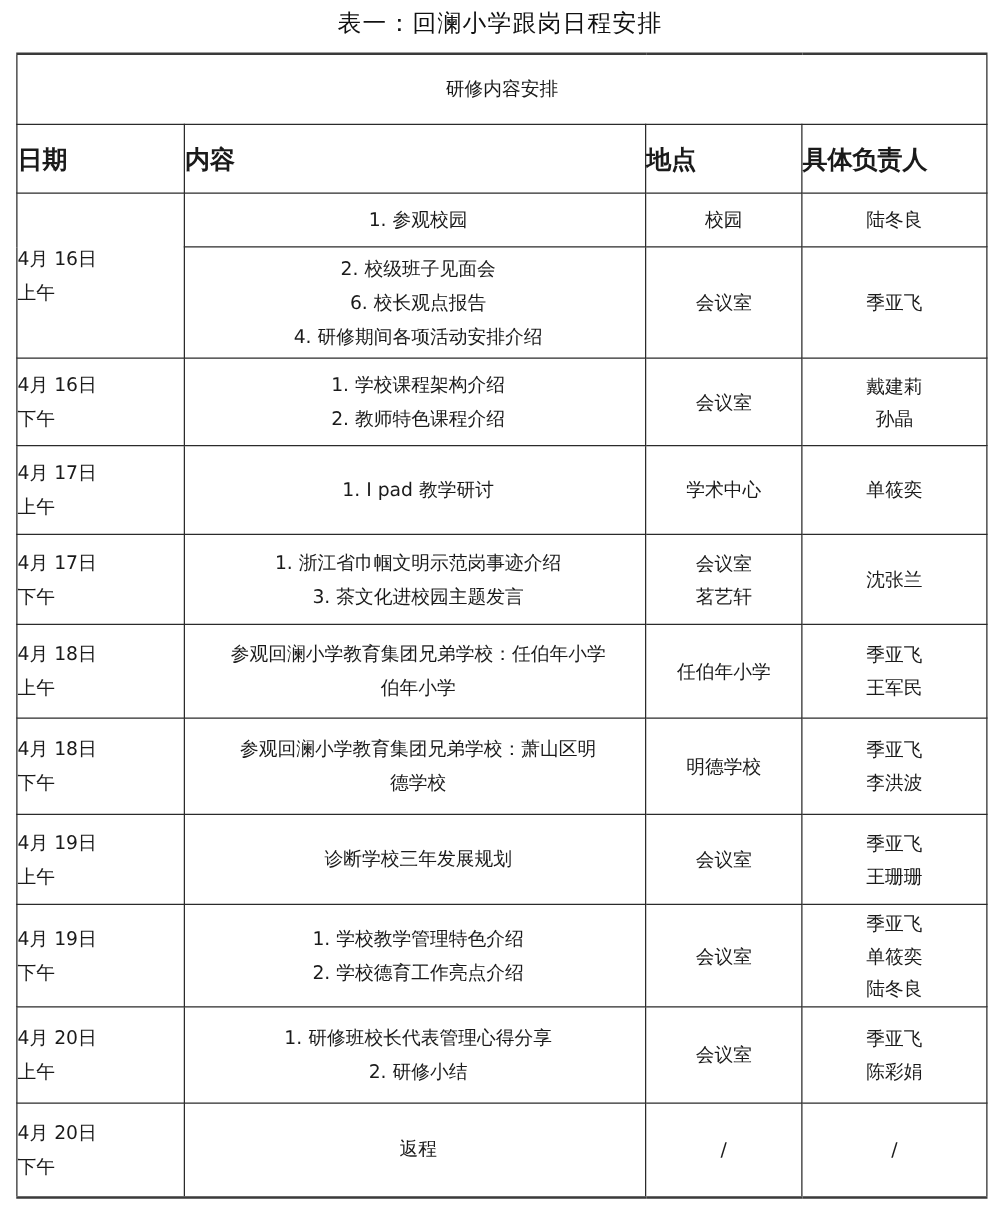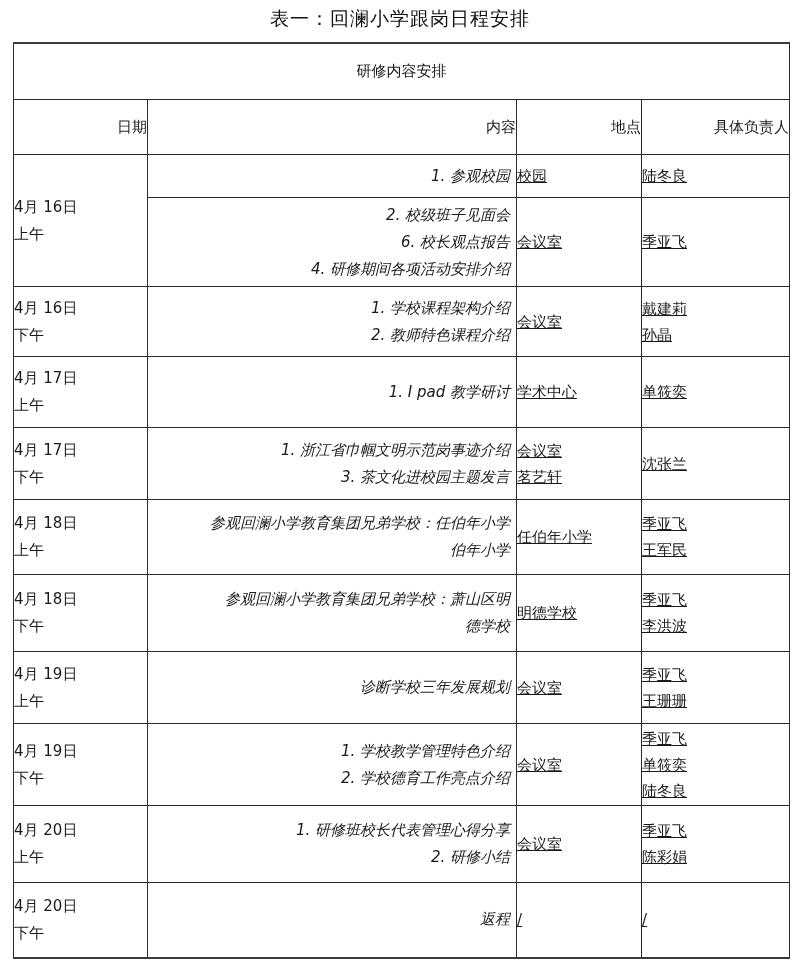--- a/index.html
+++ b/index.html
@@ -42,42 +42,41 @@
       vertical-align: middle;
     }
     table.schedule tr.section-row td {
       border-top: 2.5px solid #3a3a3a;
       height: 55px;
       text-align: center;
       font-size: 15px;
     }
     table.schedule tr.header-row th {
       height: 54px;
-      text-align: right;
-      font-size: 15px;
+      text-align: left;
+      font-size: 20px;
+      font-weight: bold;
     }
     .col-date { width: 134px; }
     .col-content { width: 369px; }
     .col-place { width: 125px; }
     .col-owner { width: 148px; }
     td.date-cell {
       text-align: left;
       line-height: 27px;
     }
     td.content-cell {
-      text-align: right;
+      text-align: center;
       padding-left: 11px !important;
       padding-right: 6px !important;
       line-height: 27px;
-      font-style: italic;
     }
     td.place-cell, td.owner-cell {
-      text-align: left;
+      text-align: center;
       line-height: 26px;
-      text-decoration: underline;
     }
     .line { display: block; white-space: nowrap; }
     table.schedule tr.last-row td {
       border-bottom: 2.5px solid #3a3a3a;
     }
   </style>
 </head>
 <body>
 
 <div class="page-title">表一：回澜小学跟岗日程安排</div>

